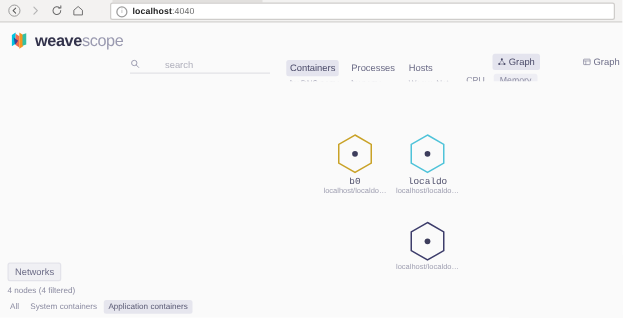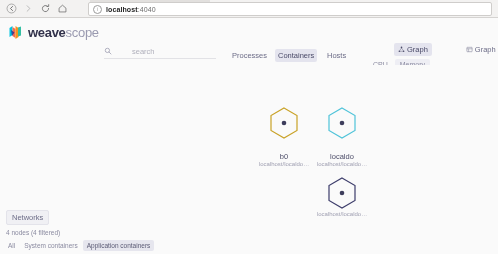--- a/index.html
+++ b/index.html
@@ -126,22 +126,22 @@
     overflow: hidden;
   }
   .node {
     position: absolute;
     width: 64px;
     text-align: center;
   }
   .hex-wrap { position: relative; width: 34px; height: 36px; margin: 0 auto; }
   .hex-wrap svg { display: block; }
   .node-label {
-    font-size: 7.5px; color: #4e4e6a; margin-top: 11px;
-    white-space: nowrap; overflow: hidden; text-overflow: ellipsis;
+    font-size: 7.5px; color: #4e4e6a; margin-top: 1px;
+    white-space: nowrap; overflow: hidden; text-overflow: ellipsis; font-family: Liberation Mono, monospace;
   }
   .node-sub {
     font-size: 6px; color: #a0a0b2; margin-top: 0px;
     white-space: nowrap; overflow: hidden; text-overflow: ellipsis;
   }
 
   
   .networks-btn {
     position: absolute; left: 6px; top: 210px;
     font-size: 7.5px; color: #6c6c87;
@@ -217,28 +217,28 @@
 
     <div class="search-box">
       <svg class="search-icon" width="8" height="8" viewBox="0 0 16 16">
           <circle cx="6.8" cy="6.8" r="4.3" fill="none" stroke="currentColor" stroke-width="1.5"></circle>
           <path d="M10 10l4 4" stroke="currentColor" stroke-width="1.5" stroke-linecap="round"></path>
         </svg>
       <span class="search-placeholder">search</span>
     </div>
 
     <div class="topo-nav">
-      <div class="topo-group">
-        <span class="topo-main">Processes</span>
-        <span class="topo-sub">by name</span>
-      </div>
       <div class="topo-group mid">
         <span class="topo-main selected">Containers</span>
         <span class="topo-sub">by DNS name</span>
         <span class="topo-sub">by image</span>
+      </div>
+      <div class="topo-group">
+        <span class="topo-main">Processes</span>
+        <span class="topo-sub">by name</span>
       </div>
       <div class="topo-group">
         <span class="topo-main">Hosts</span>
         <span class="topo-sub">Weave Net</span>
       </div>
     </div>
 
     <div class="view-modes">
       <div class="vm-btn selected">
         <svg width="7" height="7" viewBox="0 0 16 16">

